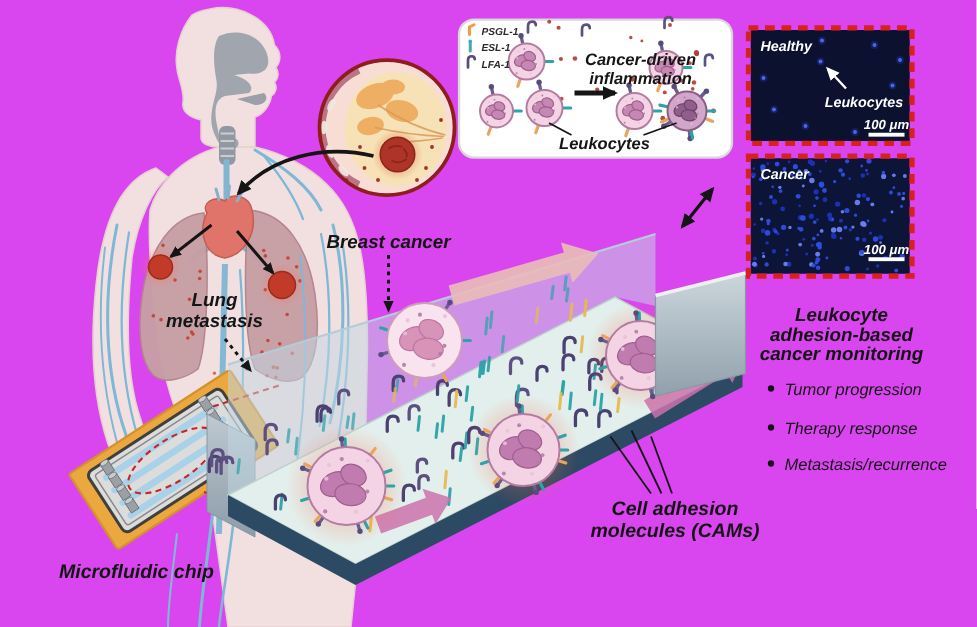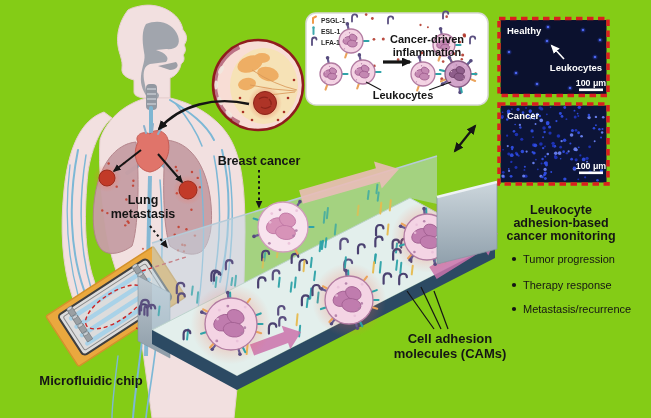--- a/index.html
+++ b/index.html
@@ -1,17 +1,17 @@
 <!DOCTYPE html>
 <html><head>
 <meta charset="utf-8">
 <style>
   html,body{margin:0;padding:0;background:#ffffff;}
-  #stage{position:relative;width:651px;height:418px;background:#84cc16;overflow:hidden;
-         font-family:"Liberation Sans", sans-serif;}
+  #stage{position:relative;width:651px;height:418px;background:#d946ef;overflow:hidden;
+         font-family:"Liberation Sans", sans-serif;font-style:italic;}
   svg text{font-family:"Liberation Sans", sans-serif;}
   .lbl{fill:#151515;}
 </style>
 </head>
 <body>
 
 <div id="stage">
 <svg width="651" height="418" viewBox="0 0 651 418">
   <defs>
     <marker id="arrB" markerWidth="9" markerHeight="8" refX="6.5" refY="3.5" orient="auto" markerUnits="userSpaceOnUse">

